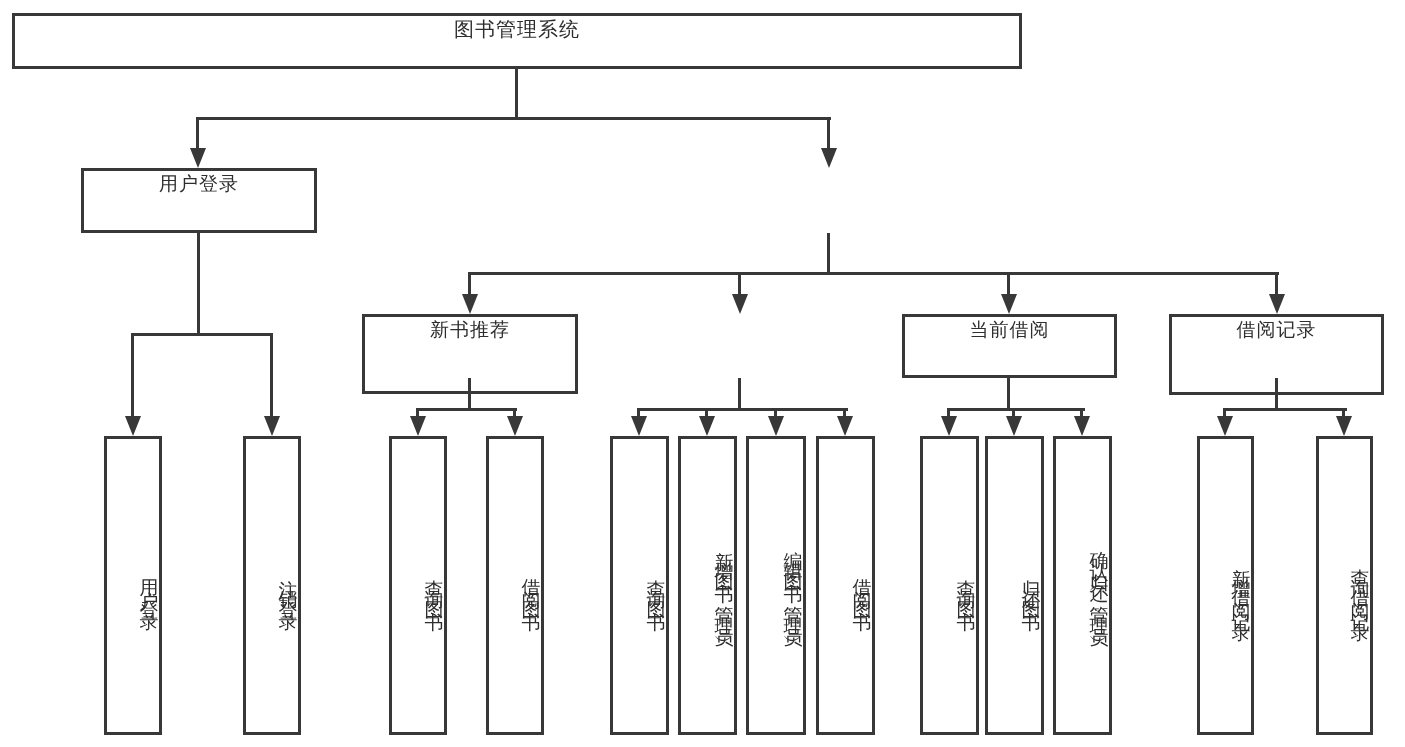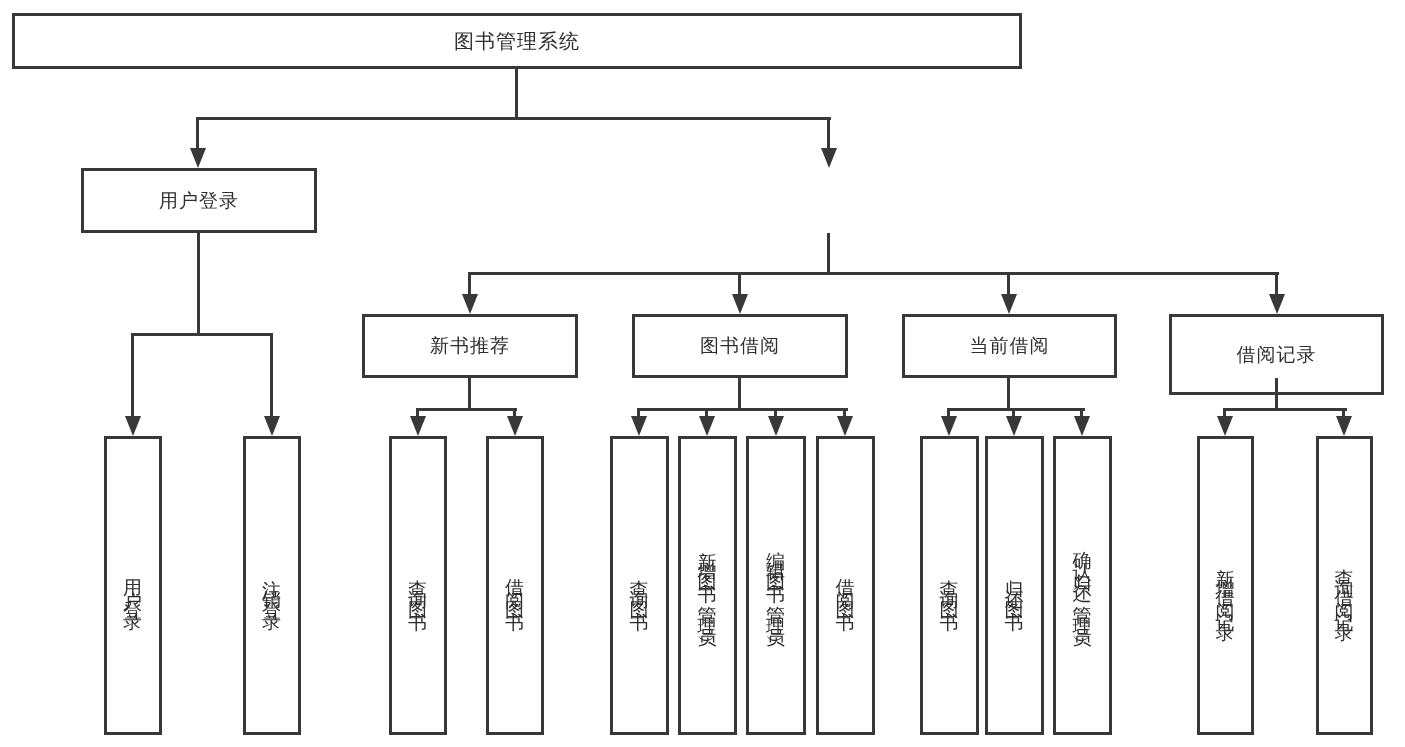--- a/index.html
+++ b/index.html
@@ -2,21 +2,21 @@
 <html><head>
 <meta charset="utf-8">
 <style>
   html,body{margin:0;padding:0;background:#ffffff;}
   .stage{
     position:relative;width:1405px;height:747px;background:#ffffff;
     font-family:"Liberation Sans","DejaVu Sans",sans-serif;overflow:hidden;
   }
   .box{
     position:absolute;box-sizing:border-box;border:3px solid #383838;background:#ffffff;
-    display:flex;align-items:center;justify-content:center;
+    display:flex;justify-content:center;
     color:#2e2e2e;font-size:19px;letter-spacing:1px;white-space:nowrap;font-family:Liberation Serif, serif;
   }
   .rootbox{font-size:20px;}
   .vbox{
     writing-mode:vertical-rl;text-orientation:mixed;letter-spacing:11px;
     font-size:19px;line-height:1;white-space:nowrap;
   }
   .hl{position:absolute;height:3px;background:#383838;}
   .vl{position:absolute;width:3px;background:#383838;}
   .ar{
@@ -60,25 +60,22 @@
   <div class="hl" style="left:468px;top:272px;width:811px"></div>
   <div class="vl" style="left:468px;top:272px;height:24px"></div>
   <div class="ar" style="left:462px;top:294px"></div>
   <div class="vl" style="left:738px;top:272px;height:24px"></div>
   <div class="ar" style="left:732px;top:294px"></div>
   <div class="vl" style="left:1007px;top:272px;height:24px"></div>
   <div class="ar" style="left:1001px;top:294px"></div>
   <div class="vl" style="left:1275px;top:272px;height:24px"></div>
   <div class="ar" style="left:1269px;top:294px"></div>
 
-  <div class="box" style="left:362px;top:314px;width:216px;height:64px">
+  <div class="box" style="left:362px;top:314px;width:216px;height:80px">
     <span>新书推荐</span>
-  </div>
-  <div class="box" style="left:632px;top:314px;width:216px;height:64px">
-    <span>图书借阅</span>
   </div>
   <div class="box" style="left:902px;top:314px;width:215px;height:64px">
     <span>当前借阅</span>
   </div>
   <div class="box" style="left:1169px;top:314px;width:215px;height:81px">
     <span>借阅记录</span>
   </div>
 
   <div class="vl" style="left:468px;top:378px;height:33px"></div>
   <div class="hl" style="left:416px;top:408px;width:101px"></div>

